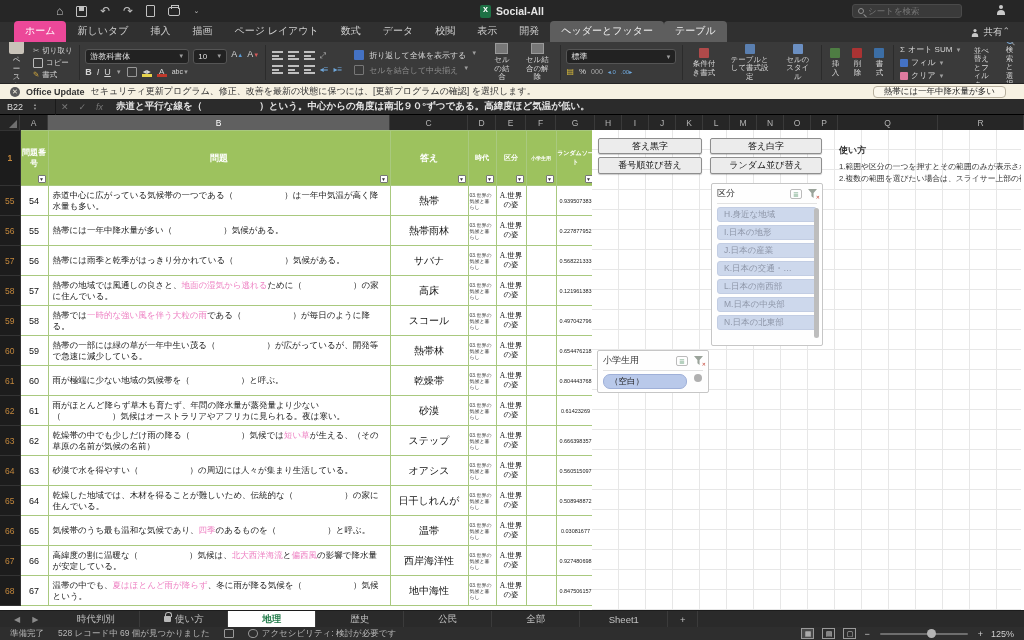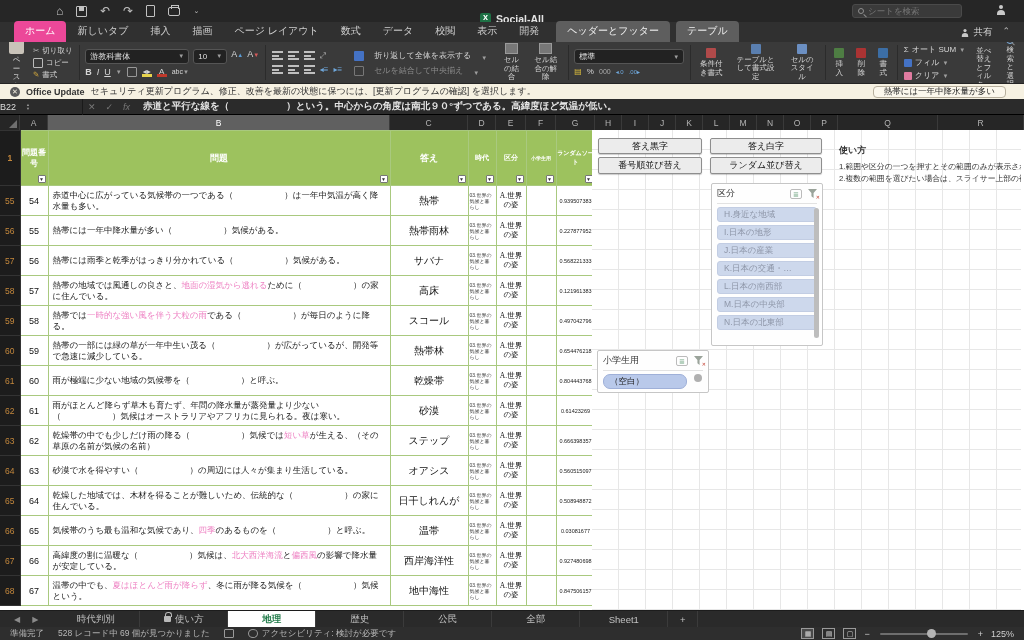--- a/index.html
+++ b/index.html
@@ -10,71 +10,71 @@
 
   
   #titlebar{left:0;top:0;width:1024px;height:22px;background:#262626;display:flex;align-items:center;color:#bdbdbd}
   .qa-icons{display:flex;align-items:center;gap:13px;margin-left:56px;font-size:12px;color:#c2c2c2}
   .qa-icons .shape{display:inline-block}
   .doc-shape{width:9px;height:12px;border:1px solid #c2c2c2;border-radius:1px}
   .print-shape{width:12px;height:9px;border:1px solid #c2c2c2;border-radius:2px;position:relative}
   .print-shape::after{content:"";position:absolute;left:2px;top:-3px;width:6px;height:3px;border:1px solid #c2c2c2;border-bottom:none}
   .save-shape{width:11px;height:11px;border:1px solid #c2c2c2;border-radius:1px;position:relative}
   .save-shape::after{content:"";position:absolute;left:2px;top:0;width:5px;height:4px;background:#c2c2c2}
-  #title-center{position:absolute;left:0;right:0;top:8px;height:22px;display:flex;align-items:center;justify-content:center;gap:5px;font-size:10.5px;font-weight:bold;color:#e4e4e4;pointer-events:none}
+  #title-center{position:absolute;left:0;right:0;top:0;height:22px;display:flex;align-items:center;justify-content:center;gap:5px;font-size:10.5px;font-weight:bold;color:#e4e4e4;pointer-events:none}
   .xls-icon{width:11px;height:13px;background:#1e7145;border-radius:2px;position:relative}
   .xls-icon::after{content:"x";color:#fff;font-size:9px;position:absolute;left:3px;top:-1px}
   #search-box{position:absolute;right:62px;top:4px;width:110px;height:14px;background:#3a3a3a;border:1px solid #4a4a4a;border-radius:3px;display:flex;align-items:center;gap:4px;padding:0 5px}
   #search-box input{background:transparent;border:none;outline:none;color:#9a9a9a;font-size:8.5px;width:90px}
   .mag{width:6px;height:6px;border:1px solid #8f8f8f;border-radius:50%;position:relative;flex:none}
   .mag::after{content:"";position:absolute;left:5px;top:5px;width:4px;height:1px;background:#8f8f8f;transform:rotate(45deg);transform-origin:0 0}
   .person{width:10px;height:10px;position:relative}
   .person::before{content:"";position:absolute;left:3px;top:0;width:4px;height:4px;border-radius:50%;background:#c9c9c9}
   .person::after{content:"";position:absolute;left:1px;top:5px;width:8px;height:5px;border-radius:4px 4px 0 0;background:#c9c9c9}
   #title-person{position:absolute;right:18px;top:5px}
 
   
   #tabs-row{left:0;top:22px;width:1024px;height:20px;background:#303030;display:flex;align-items:flex-end;padding-left:14px}
   .rtab{font-size:10px;color:#cfcfcf;padding:3px 11px 4px;border-radius:4px 4px 0 0;white-space:nowrap;cursor:default}
   .rtab.active{background:#ec4899;color:#fff}
-  .rtab.contextual{background:#5e5e5e;color:#f0f0f0;margin-left:6px}
-  #share-area{margin-left:auto;display:flex;align-items:flex-start;gap:10px;padding:0 14px 3px;font-size:9.5px;color:#d9d9d9}
+  .rtab.contextual{background:#5e5e5e;color:#f0f0f0;}
+  #share-area{margin-left:auto;display:flex;align-items:flex-start;padding:0 14px 3px;font-size:9.5px;color:#d9d9d9}
   .chev{color:#bdbdbd;font-size:9px}
 
   
   #ribbon{left:0;top:42px;width:1024px;height:42px;background:#3a3a3a;border-bottom:1px solid #242424;display:flex;align-items:stretch;color:#d6d6d6;overflow:hidden}
   .rgroup{display:flex;align-items:center;padding:2px 6px;gap:6px}
   .rdiv{width:1px;background:#2b2b2b;margin:3px 0}
   .bigbtn{display:flex;flex-direction:column;align-items:center;justify-content:center;font-size:7.5px;line-height:8.5px;text-align:center;gap:2px;padding:1px 3px;white-space:pre-line}
   .minirows{display:flex;flex-direction:column;justify-content:center;gap:2px;font-size:7.5px}
   .minirow{display:flex;align-items:center;gap:3px;white-space:nowrap}
   .clipboard{width:15px;height:19px;background:#c9c3b9;border-radius:2px;position:relative}
   .clipboard::after{content:"";position:absolute;left:4px;top:-2px;width:7px;height:4px;background:#8f8a80;border-radius:1px}
   .sq{width:10px;height:10px;border-radius:1px}
   .fontbox{background:#222;border:1px solid #555;border-radius:3px;color:#e0e0e0;font-size:8px;display:flex;align-items:center;justify-content:space-between;padding:0 4px;height:15px}
   .fmtrow{display:flex;align-items:center;gap:5px;font-size:9px}
   .bold{font-weight:bold}.ital{font-style:italic}.und{text-decoration:underline}
   .colorbar{display:inline-block;width:10px;height:3px;margin-top:-2px}
   .alignico{display:inline-block;width:11px;height:9px;border-top:2px solid #bfbfbf;border-bottom:2px solid #bfbfbf;position:relative}
   .alignico::after{content:"";position:absolute;left:0;top:2px;width:7px;height:1.5px;background:#bfbfbf}
-  .wrapbtn{font-size:8px;white-space:nowrap;display:flex;align-items:flex-end;gap:10px}
+  .wrapbtn{font-size:8px;white-space:nowrap;display:flex;align-items:flex-start;gap:5px}
   .dim{color:#8b8b8b}
   .tblico{width:13px;height:11px;border:1px solid #9a9a9a;background:
     linear-gradient(#777,#777) }
   .greensq{background:#4e7d43}.redsq{background:#a33}.bluesq{background:#3c6ea5}.stylesq{background:#5a7fb0}
   .dd{font-size:6px;color:#9e9e9e}
 
   
   #notif{left:0;top:84px;width:1024px;height:15px;background:#f6f1e2;display:flex;align-items:center;gap:6px;padding:0 10px;font-size:9px;color:#333}
   .notif-x{width:10px;height:10px;border-radius:50%;background:#5a5a5a;color:#f6f1e2;font-size:7px;display:flex;align-items:center;justify-content:center;flex:none}
   #notif-btn{margin-left:auto;margin-right:8px;background:#fbf7ec;border:1px solid #b7af9d;border-radius:4px;font-size:8.5px;color:#222;padding:1px 10px;height:12px;display:flex;align-items:center}
 
   
   #fbar{left:0;top:99px;width:1024px;height:16px;background:#2b2b2b;display:flex;align-items:center;border-bottom:1px solid #000}
-  #namebox{width:83px;height:16px;color:#ddd;font-size:9px;display:flex;align-items:center;padding-left:0;gap:10px;border-right:1px solid #1a1a1a}
+  #namebox{width:56px;height:16px;color:#ddd;font-size:9px;display:flex;align-items:center;padding-left:7px;gap:10px;border-right:1px solid #1a1a1a}
   .spin{display:flex;flex-direction:column;font-size:4px;color:#9a9a9a;line-height:4px}
   #fbar .fico{font-size:9px;color:#777;margin:0 5px}
   #fx-label{font-style:italic;color:#999}
   #formula-text{color:#e6e6e6;font-size:9.5px;font-weight:bold;margin-left:8px;white-space:nowrap;overflow:hidden}
 
   
   #colstrip{left:0;top:115px;width:1024px;height:15px;background:#262626;display:flex}
   .colcell{height:15px;border-right:1px solid #3a3a3a;color:#b3b3b3;font-size:8.5px;display:flex;align-items:center;justify-content:center;flex:none}
   .colcell.sel{background:#606060;color:#fff}
   #corner{width:20px;height:15px;background:#262626;border-right:1px solid #3a3a3a;position:relative;flex:none}

